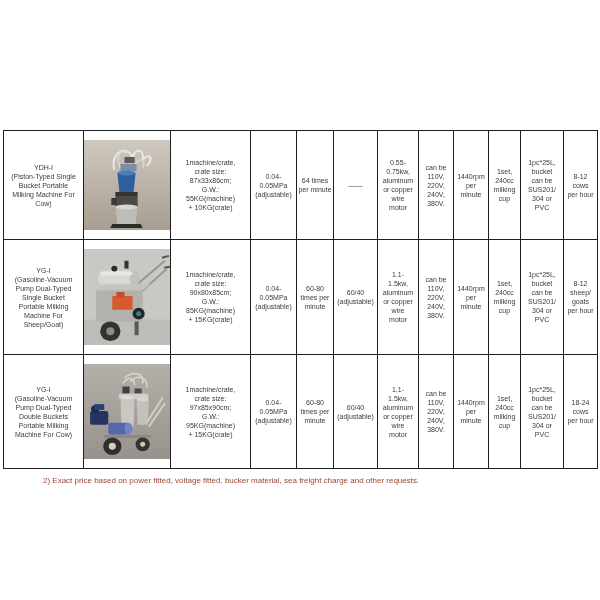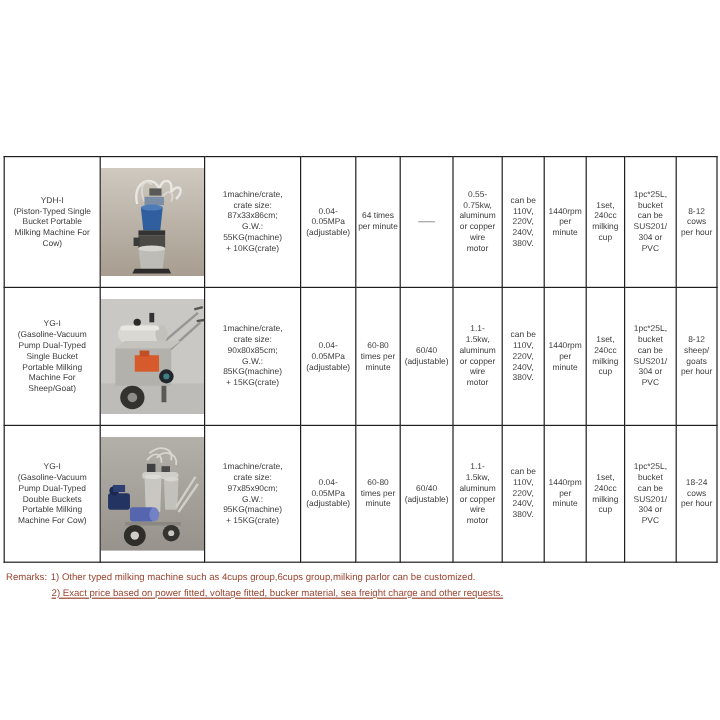--- a/index.html
+++ b/index.html
@@ -28,21 +28,21 @@
   tr.r1 td.photo svg { height:90px; }
   tr.r2 td.photo svg { height:96px; }
   tr.r3 td.photo svg { height:95px; }
 
   .remarks {
     margin-top:5px; padding-left:2px;
     font-size:8px; line-height:14px; color:#9c4531;
   }
   .remark-line { white-space:pre-line; }
   .remark-line .rlabel { margin-right:3px; }
-  .remark-line.indent { padding-left:38px;text-decoration:underline; }
+  .remark-line.indent { padding-left:38px; }
 </style>
 </head>
 <body>
 
 <div class="page">
 
   <table class="spec">
     <colgroup>
       <col style="width:80px">
         <col style="width:87px">
@@ -277,17 +277,16 @@
 PVC</td>
         <td>18-24
 cows
 per hour</td>
       </tr>
 
     </tbody>
   </table>
 
   <div class="remarks">
-    <div class="remark-line"><span class="rlabel">Remarks:</span><span>1) Other typed milking machine such as 4cups group,6cups group,milking parlor can be customized.</span></div>
     <div class="remark-line indent">2) Exact price based on power fitted, voltage fitted, bucker material, sea freight charge and other requests.</div>
   </div>
 
 </div>
 
 </body></html>

